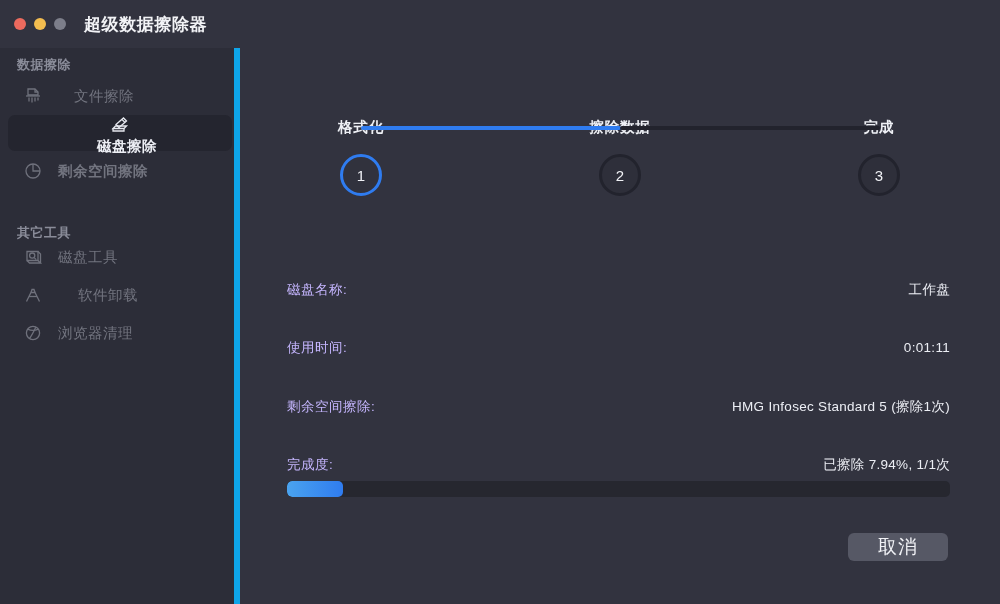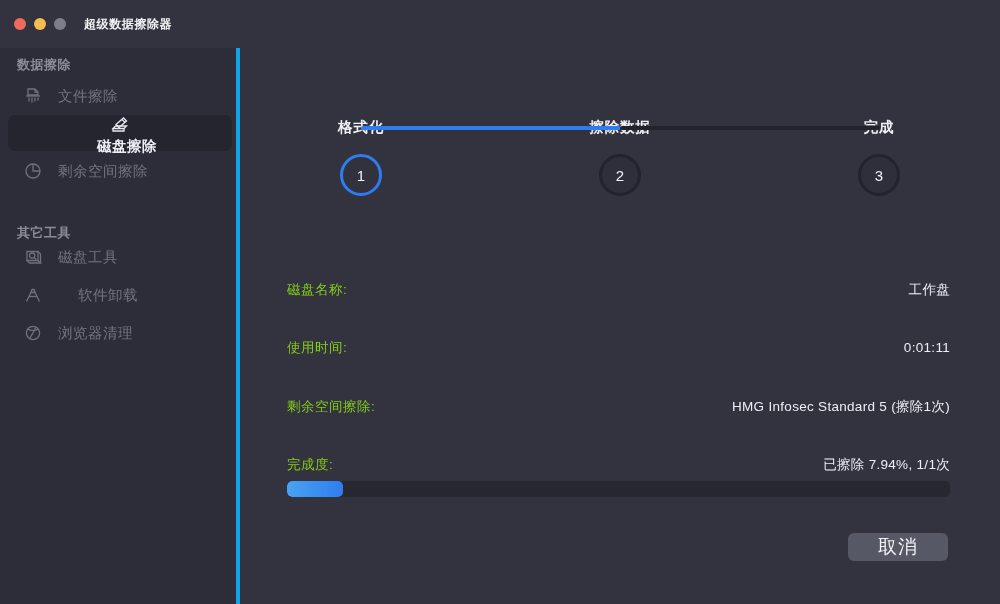--- a/index.html
+++ b/index.html
@@ -31,31 +31,31 @@
     gap: 8px;
     margin-left: 14px;
   }
   .dot { width: 12px; height: 12px; border-radius: 50%; }
   .dot.red    { background: #ec6a5e; }
   .dot.yellow { background: #f3bd4f; }
   .dot.gray   { background: #7c7e8a; }
   .app-title {
     margin-left: 18px;
     color: #f2f3f6;
-    font-size: 12px;
+    font-size: 17px;
     font-weight: bold;
     letter-spacing: 0.6px;
   }
 
   
   .sidebar {
     position: absolute; left: 0; top: 48px;
     width: 240px; height: 556px;
     background: #2c2d38;
-    border-right: 4px solid #0ea5e9;
+    border-right: 6px solid #0ea5e9;
     box-sizing: border-box;
   }
   .section-title {
     color: #8a8c99;
     font-size: 13px;
     font-weight: bold;
     padding-left: 17px;
     letter-spacing: 0.5px;
   }
   .nav-item {
@@ -140,21 +140,21 @@
   .step-line.done { background: #2f7cf0; }
   .step-line.todo { background: #22232d; }
 
   
   .info-row {
     position: absolute;
     left: 47px; width: 663px;
     display: flex; align-items: baseline; justify-content: space-between;
   }
   .info-key {
-    color: #84cc16;
+    color: #c4b5fd;
     font-size: 13.5px;
     letter-spacing: 0.5px;
   }
   .info-val {
     color: #eceef4;
     font-size: 13.5px;
     letter-spacing: 0.3px;
   }
 
   
@@ -198,21 +198,21 @@
       <span class="dot yellow"></span>
       <span class="dot gray"></span>
     </div>
     <div class="app-title">超级数据擦除器</div>
   </div>
 
   <div class="sidebar">
 
     <div class="section-title" style="position:absolute; top:8px;">数据擦除</div>
 
-    <div class="nav-item" style="position:absolute; top:30px; width:224px;">
+    <div class="nav-item" style="position:absolute; top:30px; width:224px;gap:16px;">
       <span class="ico">
         <svg width="20" height="20" viewBox="0 0 20 20" fill="none" stroke-width="1.3">
           <path d="M5 3h7l3 3v3H5z"></path>
           <path d="M12 3v3h3"></path>
           <path d="M3 10h14"></path>
           <path d="M6 11.5v4M9 11.5v5M12 11.5v4M15 11.5v3"></path>
         </svg>
       </span>
       <span class="lbl">文件擦除</span>
     </div>
@@ -222,21 +222,21 @@
         <svg width="20" height="20" viewBox="0 0 20 20" fill="none" stroke-width="1.3">
           <path d="M3 12.5h11l2.5-2.5H5.5z"></path>
           <path d="M3 12.5V15h11v-2.5"></path>
           <path d="M6 8.5 13.5 2l3 3L9 11.5z"></path>
           <path d="M12 3.5l3 3"></path>
         </svg>
       </span>
       <span class="lbl">磁盘擦除</span>
     </div>
 
-    <div class="nav-item" style="position:absolute; top:105px; width:224px;">
+    <div class="nav-item" style="position:absolute; top:105px; width:224px;font-weight:bold;">
       <span class="ico">
         <svg width="20" height="20" viewBox="0 0 20 20" fill="none" stroke-width="1.3">
           <circle cx="10" cy="10" r="7"></circle>
           <path d="M10 3v7h7"></path>
         </svg>
       </span>
       <span class="lbl">剩余空间擦除</span>
     </div>
 
     <div class="section-title" style="position:absolute; top:176px;">其它工具</div>

